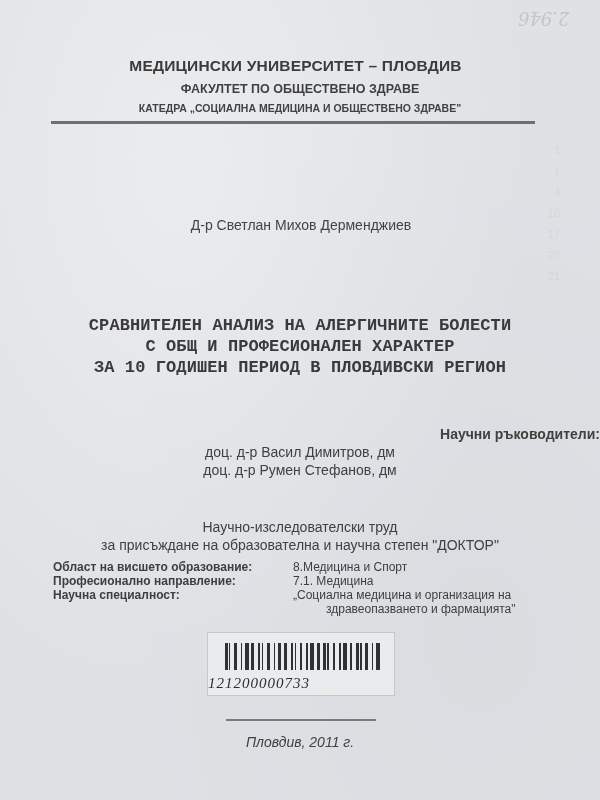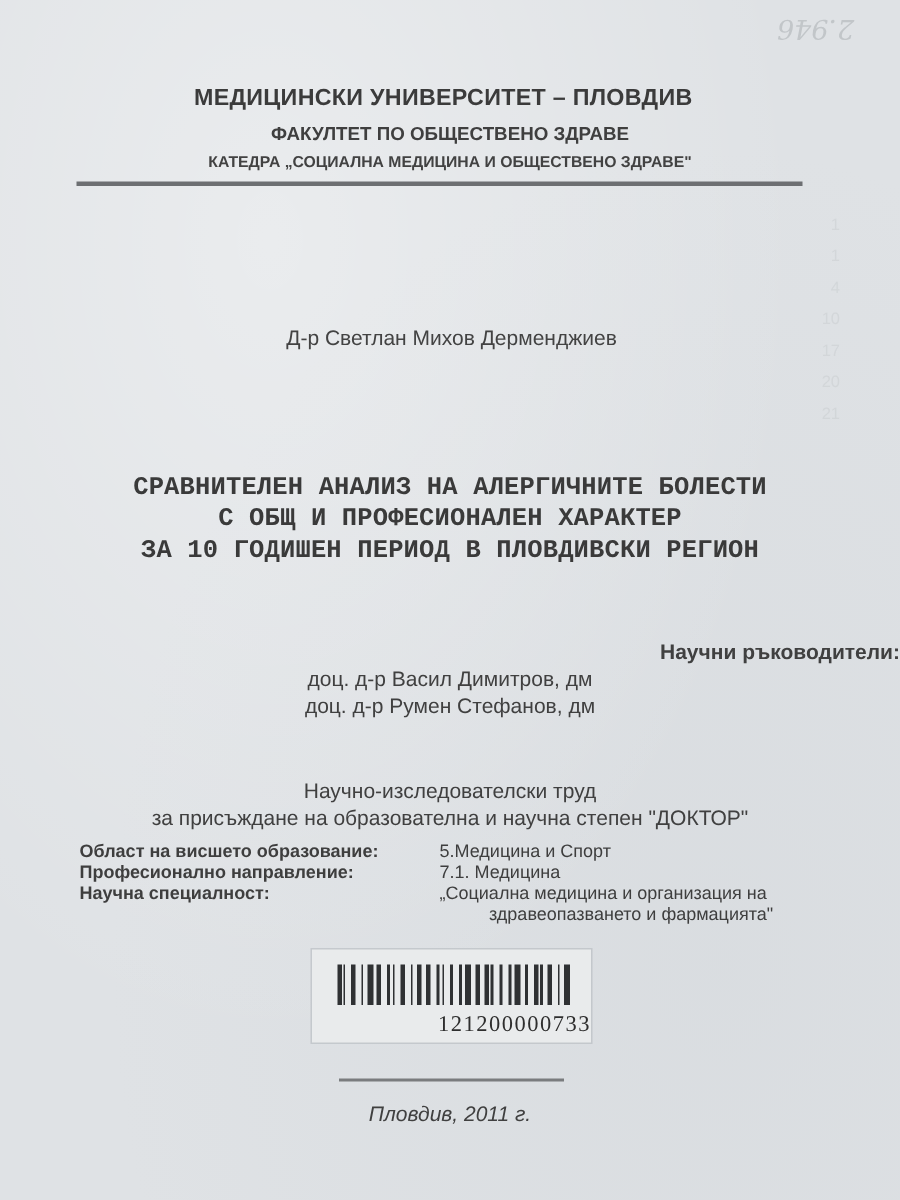--- a/index.html
+++ b/index.html
@@ -102,23 +102,23 @@
     }
     .barcode-bars {
       position: absolute;
       left: 17px; top: 10px; width: 158px; height: 27px;
       display: flex; align-items: stretch;
     }
     .barcode-bars span { display: block; height: 100%; }
     .barcode-number {
       position: absolute;
       left: 0; width: 186px; top: 42px;
-      text-align: right;
+      text-align: left;
       font-family: "Liberation Serif", "DejaVu Serif", serif;
-      font-size: 15px; letter-spacing: 1px; color: #2e2e2e;
+      font-size: 15px; letter-spacing: 1px; color: #2e2e2e; font-style: italic;
     }
 
     .rule-bottom {
       left: 226px; top: 719px; width: 150px; height: 2px;
       background: #7a7c7e;
     }
     .place-date {
       left: 0; width: 600px; top: 734px;
       font-style: italic; font-size: 14px; color: #404040;
     }
@@ -182,21 +182,21 @@
 
   <div class="abs center work">
     <div>Научно-изследователски труд</div>
     <div>за присъждане на образователна и научна степен "ДОКТОР"</div>
   </div>
 
   <div class="abs fields">
     <div class="field-row">
       <div class="field-label">Област на висшето образование:</div>
       <div class="field-value">
-        <span>5.Медицина и Спорт</span>
+        <span>8.Медицина и Спорт</span>
       </div>
     </div>
     <div class="field-row">
       <div class="field-label">Професионално направление:</div>
       <div class="field-value">
         <span>7.1. Медицина</span>
       </div>
     </div>
     <div class="field-row">
       <div class="field-label">Научна специалност:</div>

